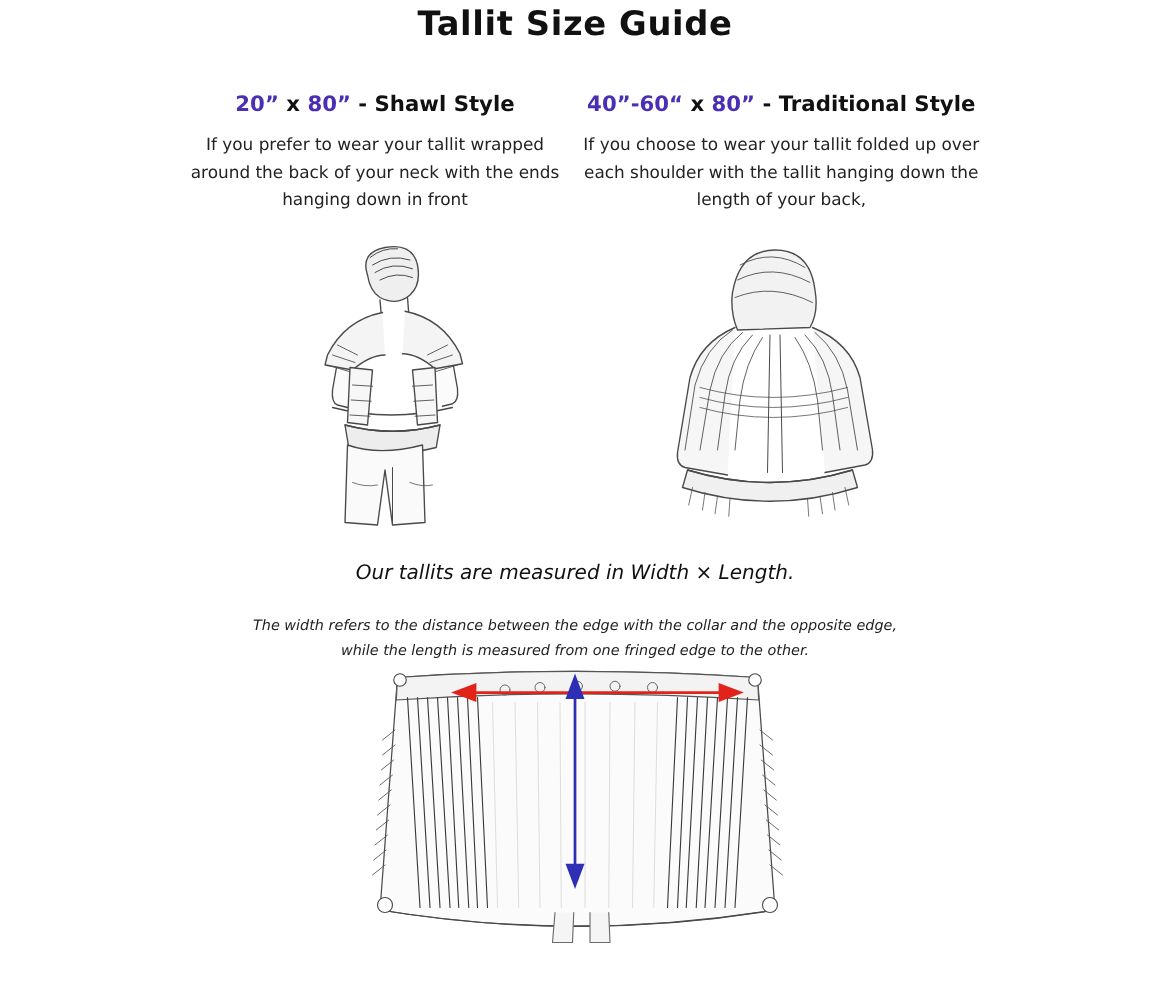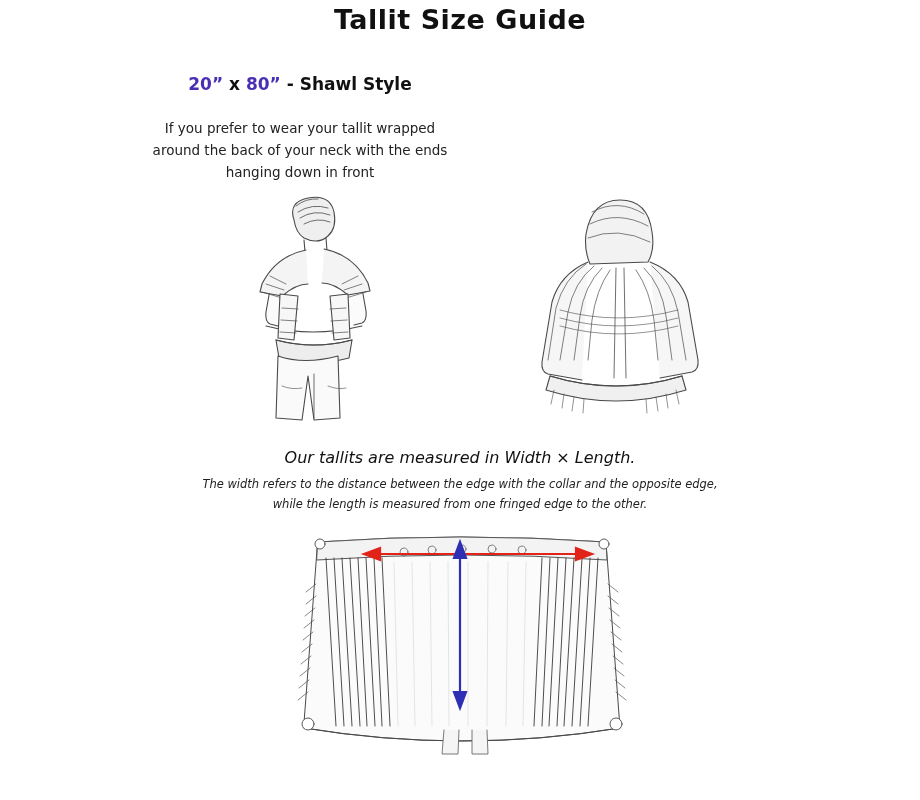--- a/index.html
+++ b/index.html
@@ -53,21 +53,21 @@
   .col-head {
     font-size: 17px;
     font-weight: bold;
     color: #111111;
     white-space: nowrap;
   }
   .col-head .num {
     color: #4a2fb5;
   }
   .col-body {
-    margin-top: 24px;
+    margin-top: 12px;
     font-size: 13.5px;
     line-height: 1.62;
     color: #222222;
   }
 
   
   .figures {
     position: absolute;
     top: 190px;
     left: 0;
@@ -88,21 +88,21 @@
     left: 0;
     width: 920px;
     text-align: center;
     font-style: italic;
   }
   .mid-head {
     font-size: 16px;
     color: #111111;
   }
   .mid-line {
-    margin-top: 9px;
+    margin-top: 25px;
     font-size: 11.5px;
     line-height: 1.55;
     color: #222222;
   }
 
   
   .tallit-wrap {
     position: absolute;
     top: 528px;
     left: 0;
@@ -117,20 +117,26 @@
 
   <div class="title">Tallit Size Guide</div>
 
   <div class="col-left">
     <div class="col-head">
       <span class="num">20”</span><span> x </span><span class="num">80”</span><span> - Shawl Style</span>
     </div>
     <div class="col-body">If you prefer to wear your tallit wrapped around the back of your neck with the ends hanging down in front</div>
   </div>
 
+  <div class="col-right">
+    <div class="col-head">
+      <span class="num">40”-60“</span><span> x </span><span class="num">80”</span><span> - Traditional Style</span>
+    </div>
+    <div class="col-body">If you choose to wear your tallit folded up over each shoulder with the tallit hanging down the length of your back,</div>
+  </div>
 
   <div class="figures">
 
     <svg class="fig fig-left" width="190" height="235" viewBox="0 0 190 235">
       <g fill="none" stroke="#4a4a4a" stroke-width="1.1" stroke-linejoin="round" stroke-linecap="round">
 
         <path d="M76 30 q-6 -18 14 -22 q22 -4 26 14 q3 16 -6 24 q-10 9 -24 2 q-8 -5 -10 -18 z" fill="#efefef"></path>
 
         <path d="M78 16 q10 -8 22 -7 M80 22 q14 -9 30 -4 M82 28 q14 -9 30 -3 M86 34 q13 -7 26 -2" stroke-width="0.8"></path>
 

